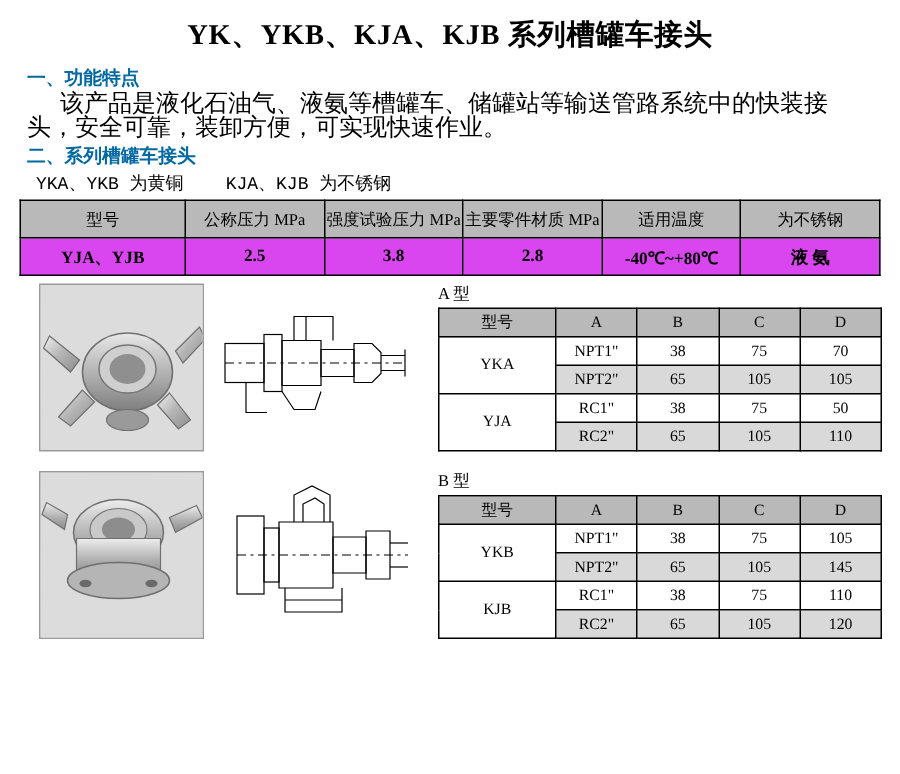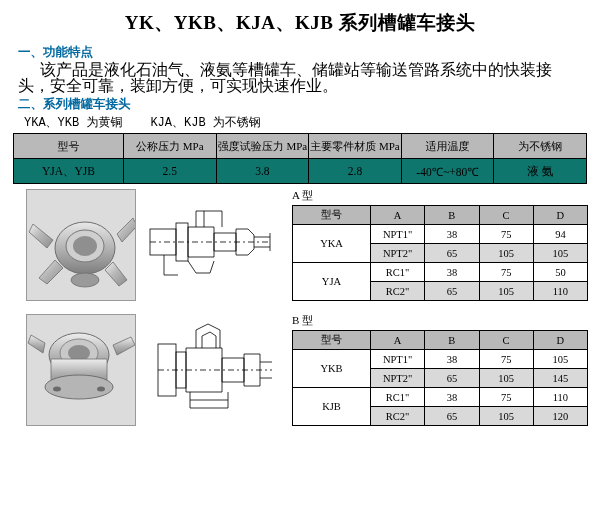--- a/index.html
+++ b/index.html
@@ -57,21 +57,21 @@
     table-layout: fixed;
   }
   .perf th, .perf td {
     border: 1px solid #000;
     text-align: center;
     font-size: 11.5px;
     height: 25px;
     font-family: "Liberation Serif", serif;
   }
   .perf thead th { background: #b9b9b9; font-weight: normal; font-size: 11px; }
-  .perf tbody tr.alt td { background: #0f766e; }
+  .perf tbody tr.alt td { background: #d946ef; font-weight: bold; }
   .perf .col0 { width: 110px; }
 
   
   .dims-wrap { position: relative; margin-top: 4px; }
   .row-block { display: flex; align-items: flex-end; }
 
   .photo {
     width: 110px; height: 112px;
     background: linear-gradient(160deg,#cfcfcf 0%,#efefef 45%,#c2c2c2 100%);
     border: 1px solid #9a9a9a;
@@ -216,21 +216,21 @@
               <th>C</th>
               <th>D</th>
             </tr>
           </thead>
           <tbody>
             <tr>
               <td rowspan="2">YKA</td>
               <td>NPT1"</td>
               <td>38</td>
               <td>75</td>
-              <td>94</td>
+              <td>70</td>
             </tr>
             <tr>
               <td class="shade">NPT2"</td>
               <td class="shade">65</td>
               <td class="shade">105</td>
               <td class="shade">105</td>
             </tr>
             <tr>
               <td rowspan="2">YJA</td>
               <td>RC1"</td>

